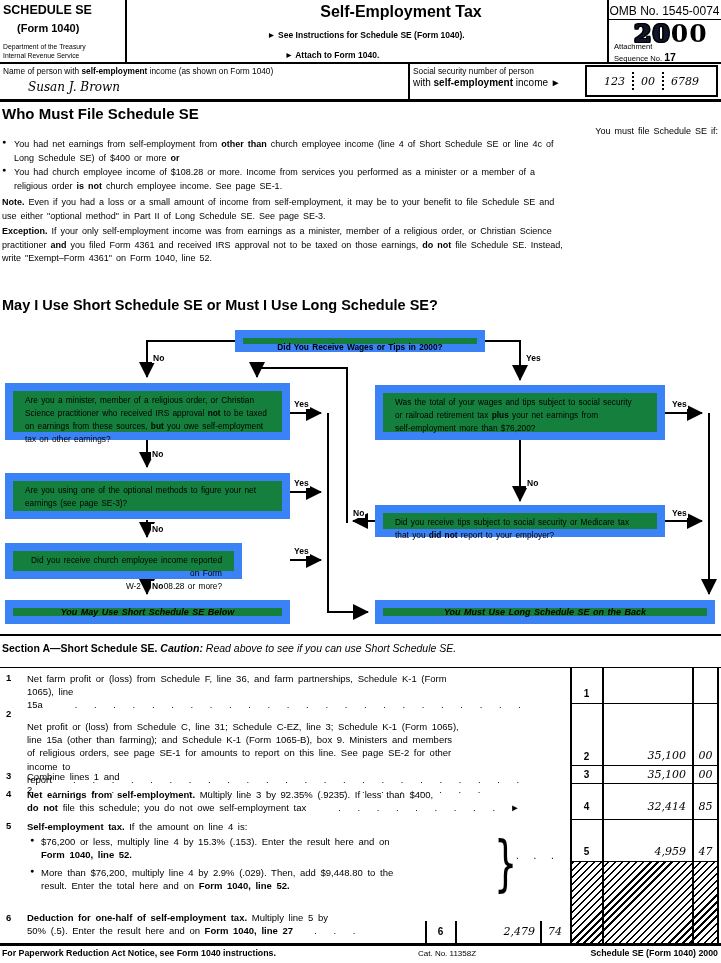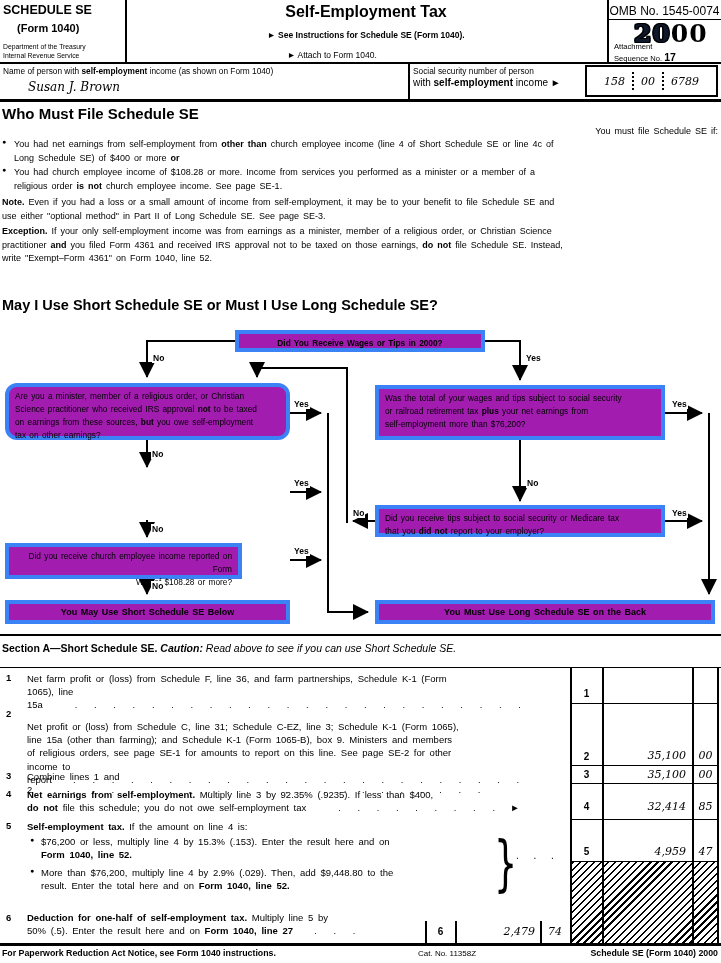--- a/index.html
+++ b/index.html
@@ -4,63 +4,63 @@
 <style>
   html,body{margin:0;padding:0;background:#fff;}
   body{width:721px;height:963px;position:relative;font-family:"Liberation Sans",sans-serif;color:#000;}
   .abs{position:absolute;}
   .b{font-weight:bold;}
   .i{font-style:italic;}
   .dots{letter-spacing:6px;white-space:pre;}
   .rule{position:absolute;background:#000;}
   .para{white-space:pre-wrap;font-size:9px;line-height:13.5px;word-spacing:1.5px;}
   .secpara{white-space:pre-wrap;font-size:9.5px;line-height:13.2px;word-spacing:2px;}
-  .fc-box{position:absolute;border:4px solid #3b82f6;background:#a21caf;font-size:8.3px;line-height:13px;white-space:pre-wrap;padding:3px 6px;box-sizing:border-box;word-spacing:1px;}
-  .fc-result{display:flex;align-items:center;justify-content:center;font-weight:bold;font-size:9px;white-space:normal;}
+  .fc-box{position:absolute;border:8px solid #3b82f6;background:#15803d;font-size:8.3px;line-height:13px;white-space:pre-wrap;padding:3px 12px;box-sizing:border-box;word-spacing:1px;}
+  .fc-result{display:flex;align-items:center;justify-content:center;font-weight:bold;font-size:9px;white-space:normal;font-style:italic;}
   .fc-label{position:absolute;font-weight:bold;font-size:8.5px;background:#fff;padding:0 1px;}
   .val{font-family:"DejaVu Serif",serif;font-style:italic;font-size:11px;}
   .rownum{font-weight:bold;font-size:10px;text-align:center;}
   .linenum{font-weight:bold;font-size:9.5px;}
   .hatch{position:absolute;background:repeating-linear-gradient(135deg,#000 0 1.6px,#fff 1.6px 5px);}
   .yr-o{color:#0f172a;text-shadow:-1.2px -1.2px 0 #000,1.2px -1.2px 0 #000,-1.2px 1.2px 0 #000,1.2px 1.2px 0 #000,-1.2px 0 0 #000,1.2px 0 0 #000,0 -1.2px 0 #000,0 1.2px 0 #000;}
   .ssn-div{border-left:2px dotted #000;height:18px;margin:0 7px;}
   .hdr-small{font-size:6.8px;line-height:8.5px;}
   .center{text-align:center;}
 </style>
 </head>
 <body>
 
 <div class="abs" style="left:0;top:0;width:721px;height:62px;">
   <div class="abs" style="left:3px;top:3px;font-size:12.5px;font-weight:bold;">SCHEDULE SE</div>
   <div class="abs" style="left:3px;top:22px;font-size:11px;font-weight:bold;padding-left:14px;">(Form 1040)</div>
   <div class="abs hdr-small" style="left:3px;top:43px;">Department of the Treasury</div>
   <div class="abs hdr-small" style="left:3px;top:52px;">Internal Revenue Service</div>
   <div class="rule" style="left:125px;top:0;width:1.5px;height:62px;"></div>
-  <div class="abs center" style="left:126px;top:3px;width:480px;font-size:16px;font-weight:bold;">Self-Employment Tax</div>
+  <div class="abs center" style="left:126px;top:3px;width:480px;font-size:16px;font-weight:bold;padding-left:35px;">Self-Employment Tax</div>
   <div class="abs center" style="left:126px;top:30px;width:480px;font-size:8.5px;font-weight:bold;">► See Instructions for Schedule SE (Form 1040).</div>
-  <div class="abs center" style="left:126px;top:50px;width:412px;font-size:8.5px;font-weight:normal;">► Attach to Form 1040.</div>
+  <div class="abs center" style="left:126px;top:50px;width:412px;font-size:8.5px;font-weight:bold;">► Attach to Form 1040.</div>
   <div class="rule" style="left:607px;top:0;width:1.5px;height:62px;"></div>
   <div class="abs center" style="left:608px;top:4px;width:113px;font-size:12px;">OMB No. 1545-0074</div>
   <div class="rule" style="left:607px;top:19px;width:114px;height:1px;"></div>
   <div class="abs" style="left:634px;top:19px;font-size:25px;font-weight:bold;letter-spacing:1px;font-family:'DejaVu Serif',serif;">
     <span class="yr-o">20</span><span>00</span>
   </div>
   <div class="abs" style="left:614px;top:42px;font-size:7.6px;">Attachment</div>
   <div class="abs" style="left:614px;top:51px;font-size:7.6px;"><span>Sequence No. </span><span style="font-size:10.5px;font-weight:bold;">17</span></div>
 </div>
 <div class="rule" style="left:0;top:62px;width:721px;height:2px;"></div>
 
 <div class="abs" style="left:0;top:64px;width:594px;height:35px;">
   <div class="abs" style="left:3px;top:2px;font-size:8.3px;"><span>Name of person with </span><span class="b">self-employment</span><span> income (as shown on Form 1040)</span></div>
   <div class="abs val" style="left:28px;top:16px;font-size:12px;">Susan J. Brown</div>
   <div class="rule" style="left:408px;top:0;width:1.5px;height:35px;"></div>
   <div class="abs" style="left:413px;top:2px;font-size:8.3px;">Social security number of person</div>
   <div class="abs" style="left:413px;top:13px;font-size:10px;"><span>with </span><span class="b">self-employment</span><span> income ►</span></div>
   <div class="abs" style="left:585px;top:1px;width:133px;height:32px;border:2px solid #000;box-sizing:border-box;display:flex;align-items:center;justify-content:center;">
-    <span class="val">158</span>
+    <span class="val">123</span>
     <span class="ssn-div"></span>
     <span class="val">00</span>
     <span class="ssn-div"></span>
     <span class="val">6789</span>
   </div>
 </div>
 <div class="rule" style="left:0;top:99px;width:721px;height:2.5px;"></div>
 
 <div class="abs" style="left:2px;top:105px;font-size:15px;font-weight:bold;">Who Must File Schedule SE</div>
 <div class="abs para" style="left:2px;top:125px;width:716px;text-align:right;">You must file Schedule SE if:</div>
@@ -98,24 +98,26 @@
       <path d="M375,199 L353,199" marker-end="url(#ah)"></path>
       <path d="M347,201 L347,46 L257,46 L257,55" marker-end="url(#ah)"></path>
       <path d="M665,91 L702,91" marker-end="url(#ah)"></path>
       <path d="M520,118 L520,179" marker-end="url(#ah)"></path>
       <path d="M665,199 L702,199" marker-end="url(#ah)"></path>
       <path d="M709,91 L709,272" marker-end="url(#ah)"></path>
     </g>
   </svg>
 
   <div class="fc-box center" style="left:235px;top:8px;width:250px;height:22px;font-weight:bold;">Did You Receive Wages or Tips in 2000?</div>
-  <div class="fc-box" style="left:5px;top:61px;width:285px;height:57px;border-radius:12px;"><span>Are you a minister, member of a religious order, or Christian
+  <div class="fc-box" style="left:5px;top:61px;width:285px;height:57px;"><span>Are you a minister, member of a religious order, or Christian
 Science practitioner who received IRS approval </span><span class="b">not</span><span> to be taxed
 on earnings from these sources, </span><span class="b">but</span><span> you owe self-employment
 tax on other earnings?</span></div>
+  <div class="fc-box" style="left:5px;top:151px;width:285px;height:46px;"><span>Are you using one of the optional methods to figure your net
+earnings (see page SE-3)?</span></div>
   <div class="fc-box" style="left:5px;top:221px;width:237px;height:36px;text-align:right;"><span>Did you receive church employee income reported on Form
 W-2 of $108.28 or more?</span></div>
   <div class="fc-box fc-result" style="left:5px;top:278px;width:285px;height:24px;">You May Use Short Schedule SE Below</div>
   <div class="fc-box" style="left:375px;top:63px;width:290px;height:55px;"><span>Was the total of your wages and tips subject to social security
 or railroad retirement tax </span><span class="b">plus</span><span> your net earnings from
 self-employment more than $76,200?</span></div>
   <div class="fc-box fc-result" style="left:375px;top:278px;width:340px;height:24px;">You Must Use Long Schedule SE on the Back</div>
   <div class="fc-box" style="left:375px;top:183px;width:290px;height:32px;"><span>Did you receive tips subject to social security or Medicare tax
 that you </span><span class="b">did not</span><span> report to your employer?</span></div>
 

